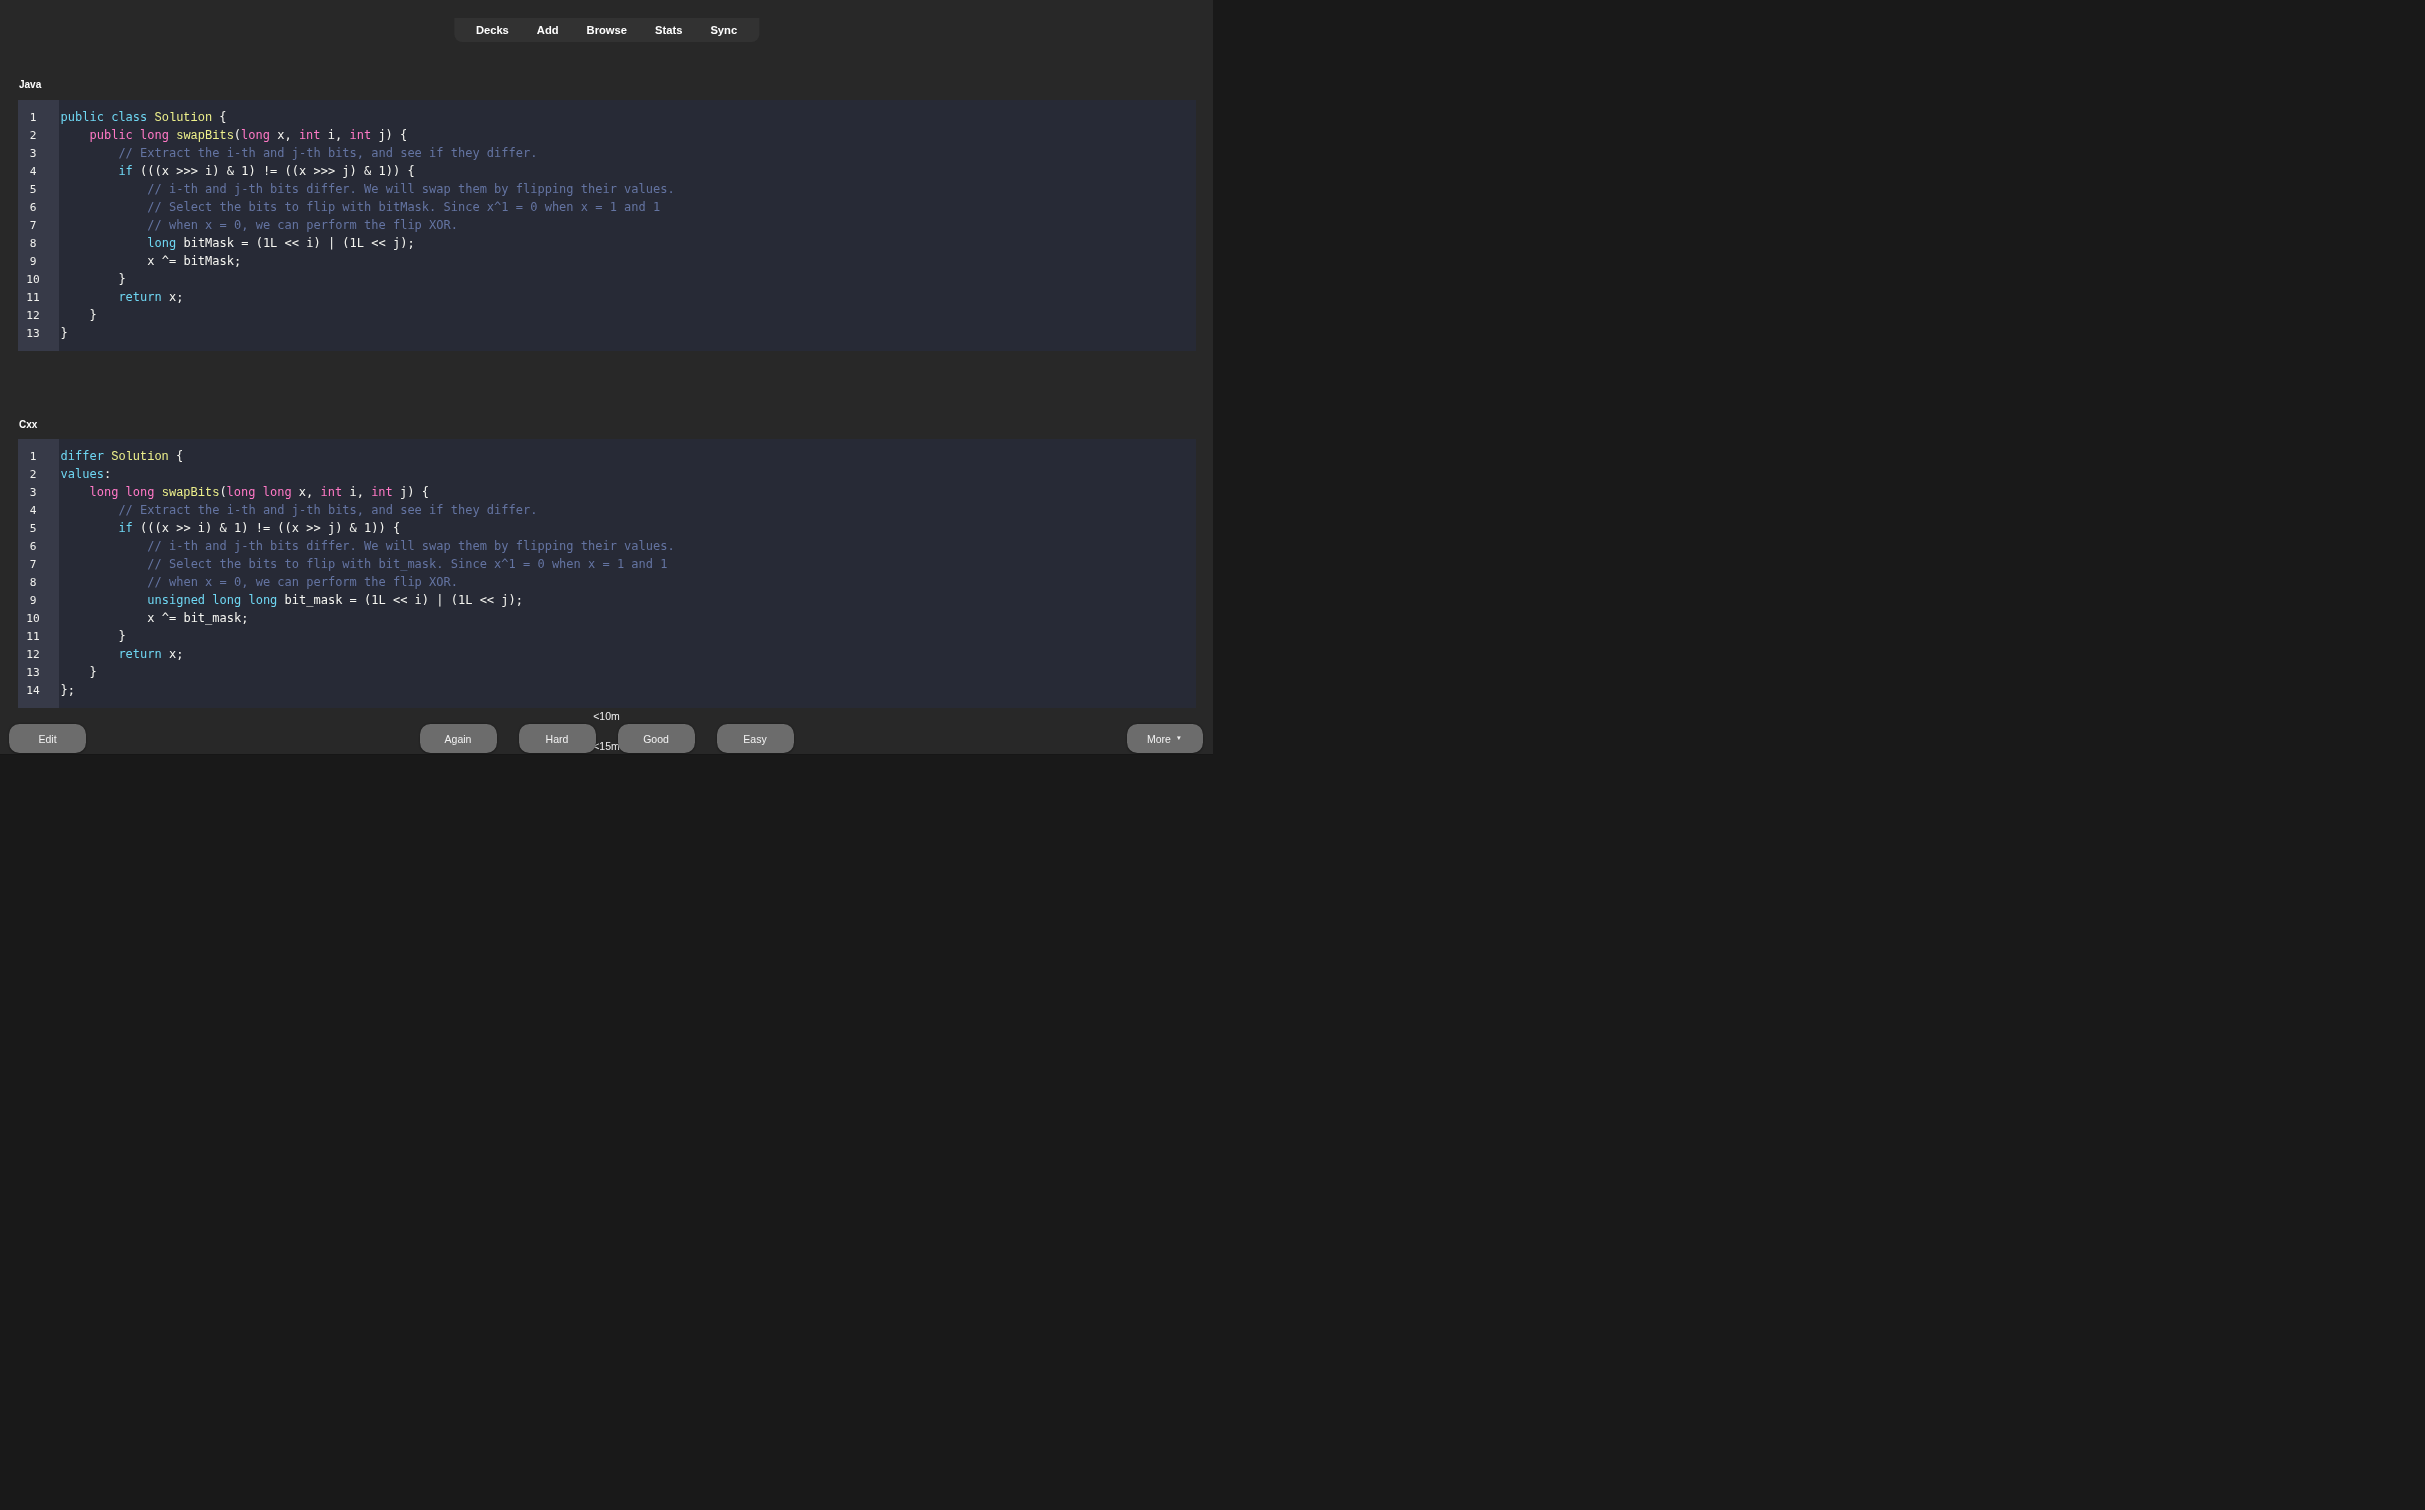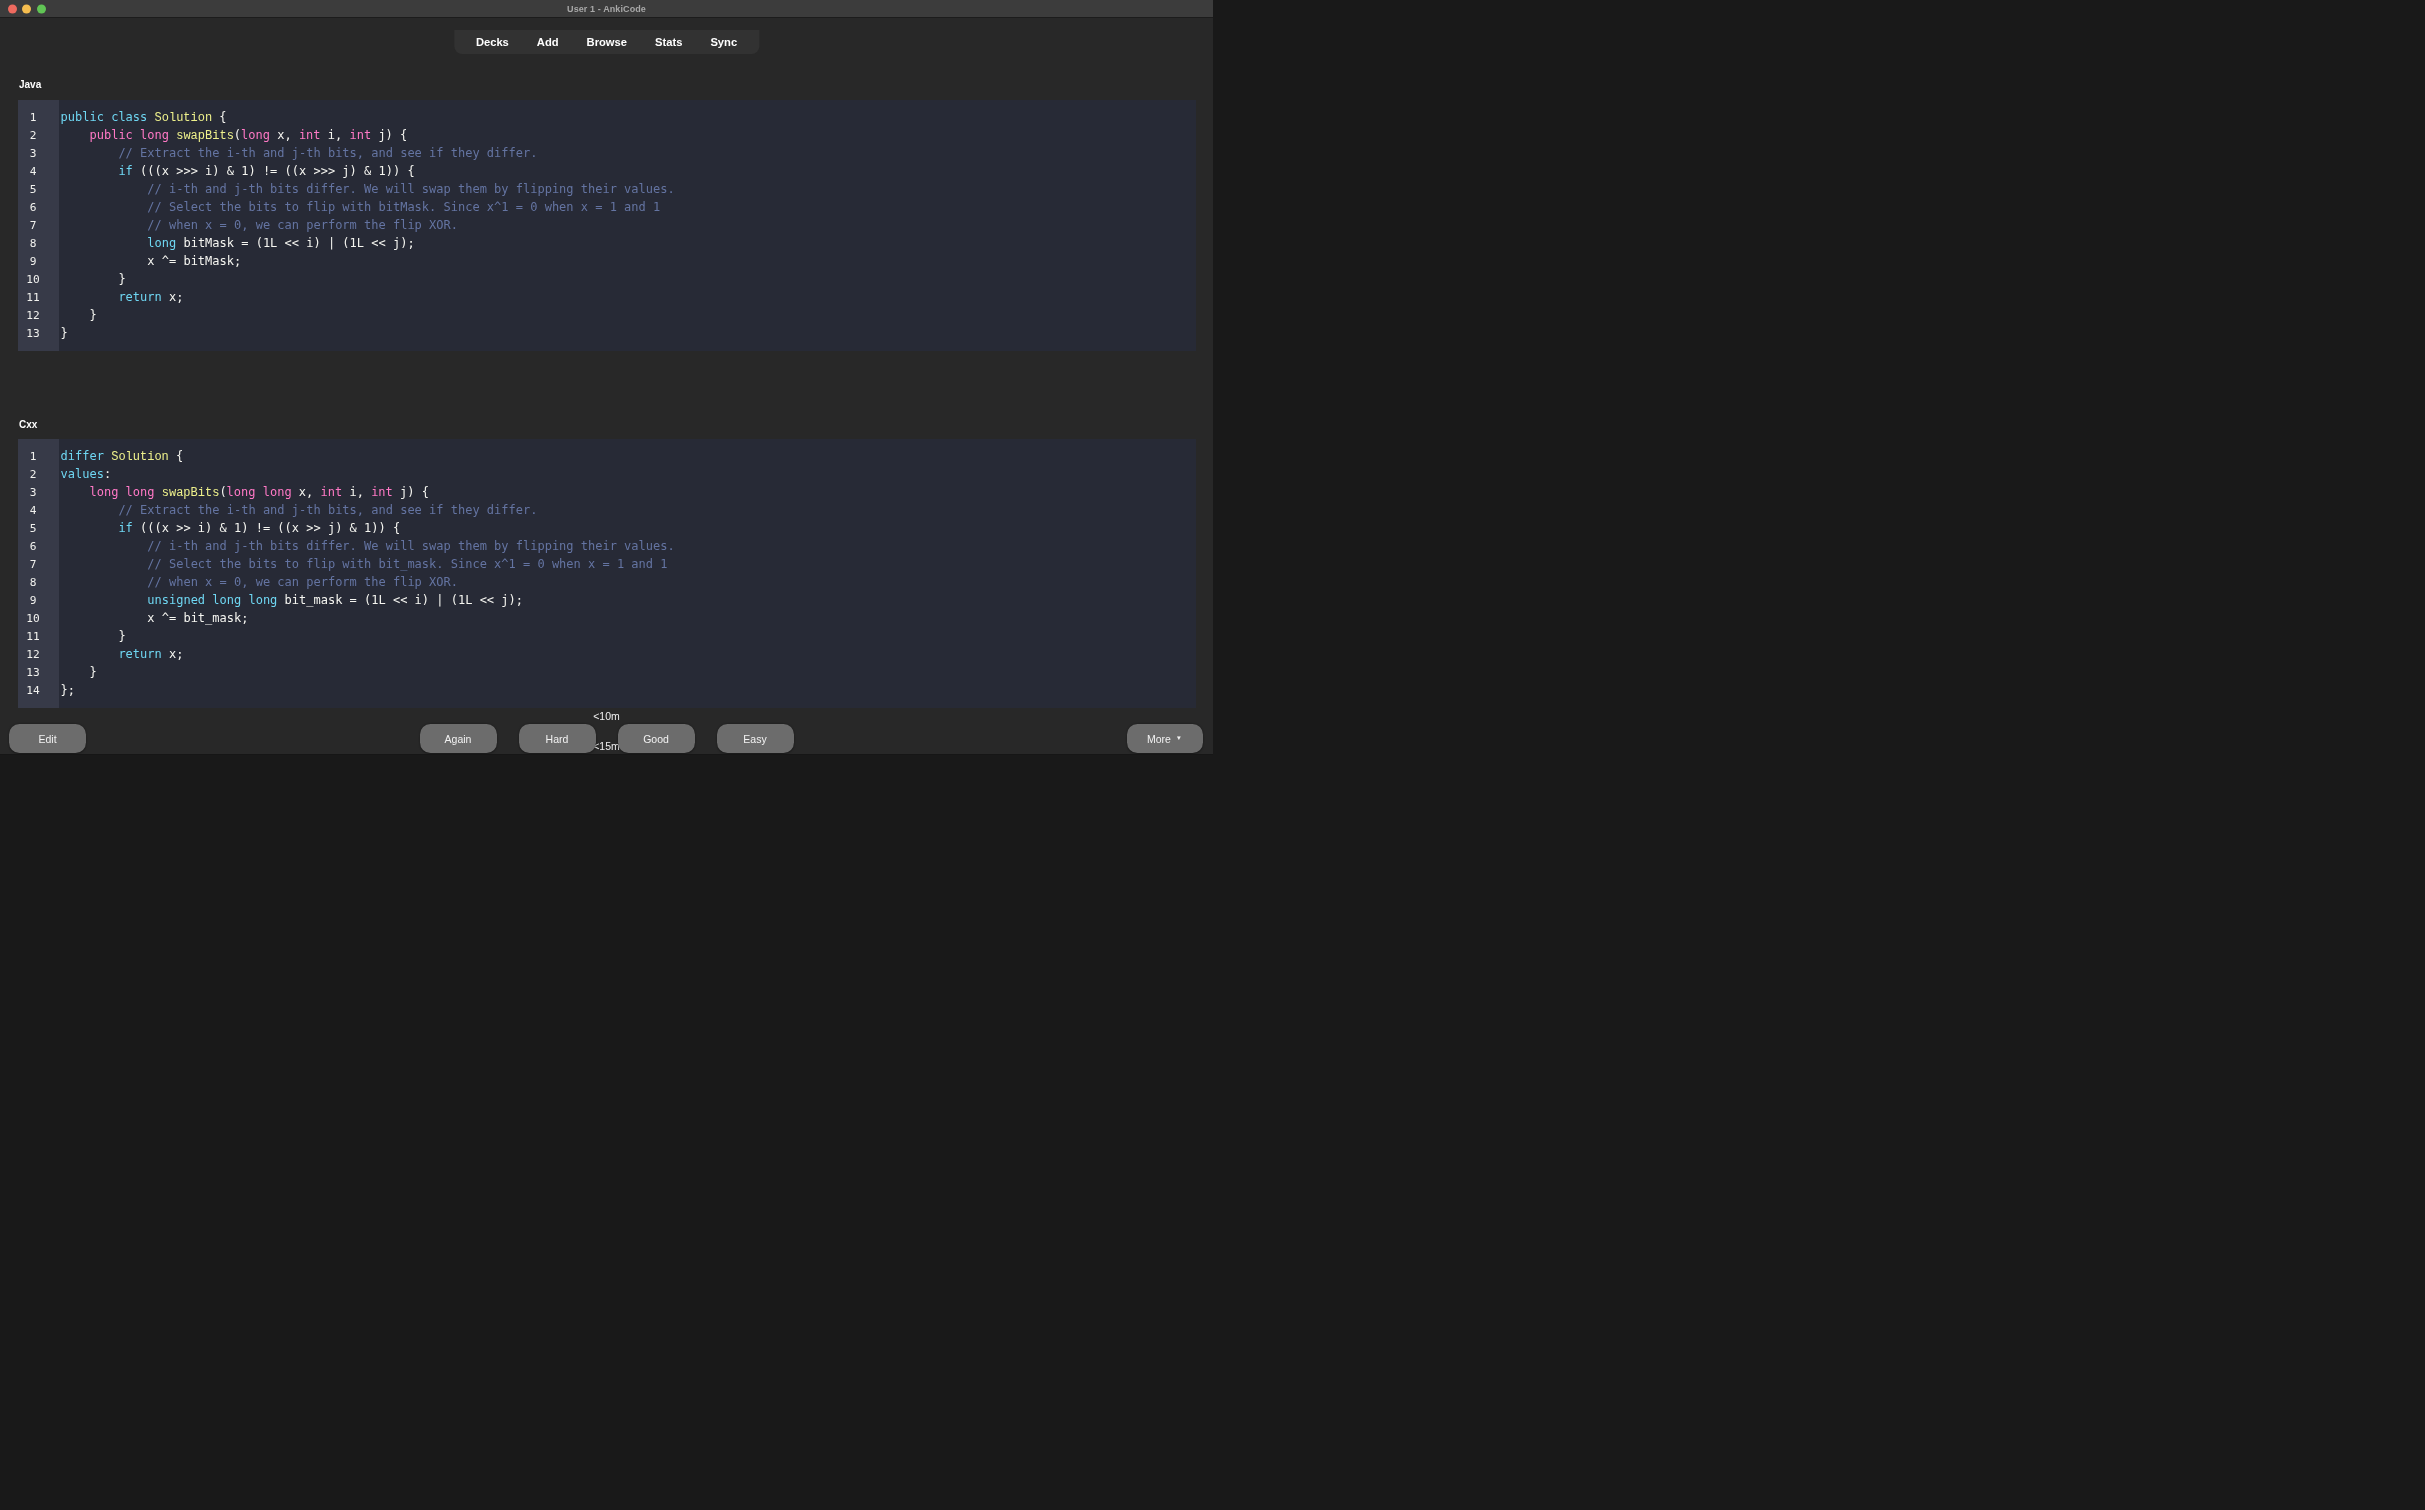--- a/index.html
+++ b/index.html
@@ -15,21 +15,21 @@
     background:var(--titlebar_bg);border-bottom:0.7px solid #1c1c1c;
     display:flex;align-items:center;justify-content:center;
   }
   .traffic{position:absolute;left:7.7px;top:50%;transform:translateY(-50%);display:flex;gap:5.6px;}
   .dot{width:9px;height:9px;border-radius:50%;}
   .window-title{font-size:9px;font-weight:bold;color:var(--title_fg);letter-spacing:0.1px;}
   
   .nav-pill{
     position:absolute;top:17.5px;left:50%;transform:translateX(-50%);
     height:24.6px;background:var(--nav_pill_bg);border-radius:0 0 7.7px 7.7px;
-    display:flex;align-items:center;gap:28px;padding:0 22px;margin-top:12px;
+    display:flex;align-items:center;gap:28px;padding:0 22px;
   }
   .nav-item{color:#ffffff;font-size:11.2px;font-weight:bold;cursor:default;}
   
   .section-heading{position:absolute;left:19px;color:#ffffff;font-size:10px;font-weight:bold;line-height:15.4px;}
   #heading-java{top:69px;}
   #heading-cxx{top:409px;}
   
   .code-block{
     position:absolute;left:17.5px;width:1178px;box-sizing:border-box;
     background:var(--code_bg);padding:8.4px 0;
@@ -65,28 +65,20 @@
   }
   .btn-edit{position:absolute;left:9px;top:724px;}
   .btn-more{position:absolute;right:10.5px;top:724px;width:76px;}
   .caret{font-size:6.3px;margin-left:4.9px;line-height:1;}
 </style>
 </head>
 <body>
 
 <div class="page">
 
-  <div class="titlebar">
-    <div class="traffic">
-      <span class="dot" style="background: rgb(238, 106, 95);"></span>
-      <span class="dot" style="background: rgb(245, 189, 79);"></span>
-      <span class="dot" style="background: rgb(97, 197, 85);"></span>
-    </div>
-    <span class="window-title">User 1 - AnkiCode</span>
-  </div>
 
   <nav class="nav-pill">
     <span class="nav-item">Decks</span>
     <span class="nav-item">Add</span>
     <span class="nav-item">Browse</span>
     <span class="nav-item">Stats</span>
     <span class="nav-item">Sync</span>
   </nav>
 
   <h2 class="section-heading" id="heading-java">Java</h2>

